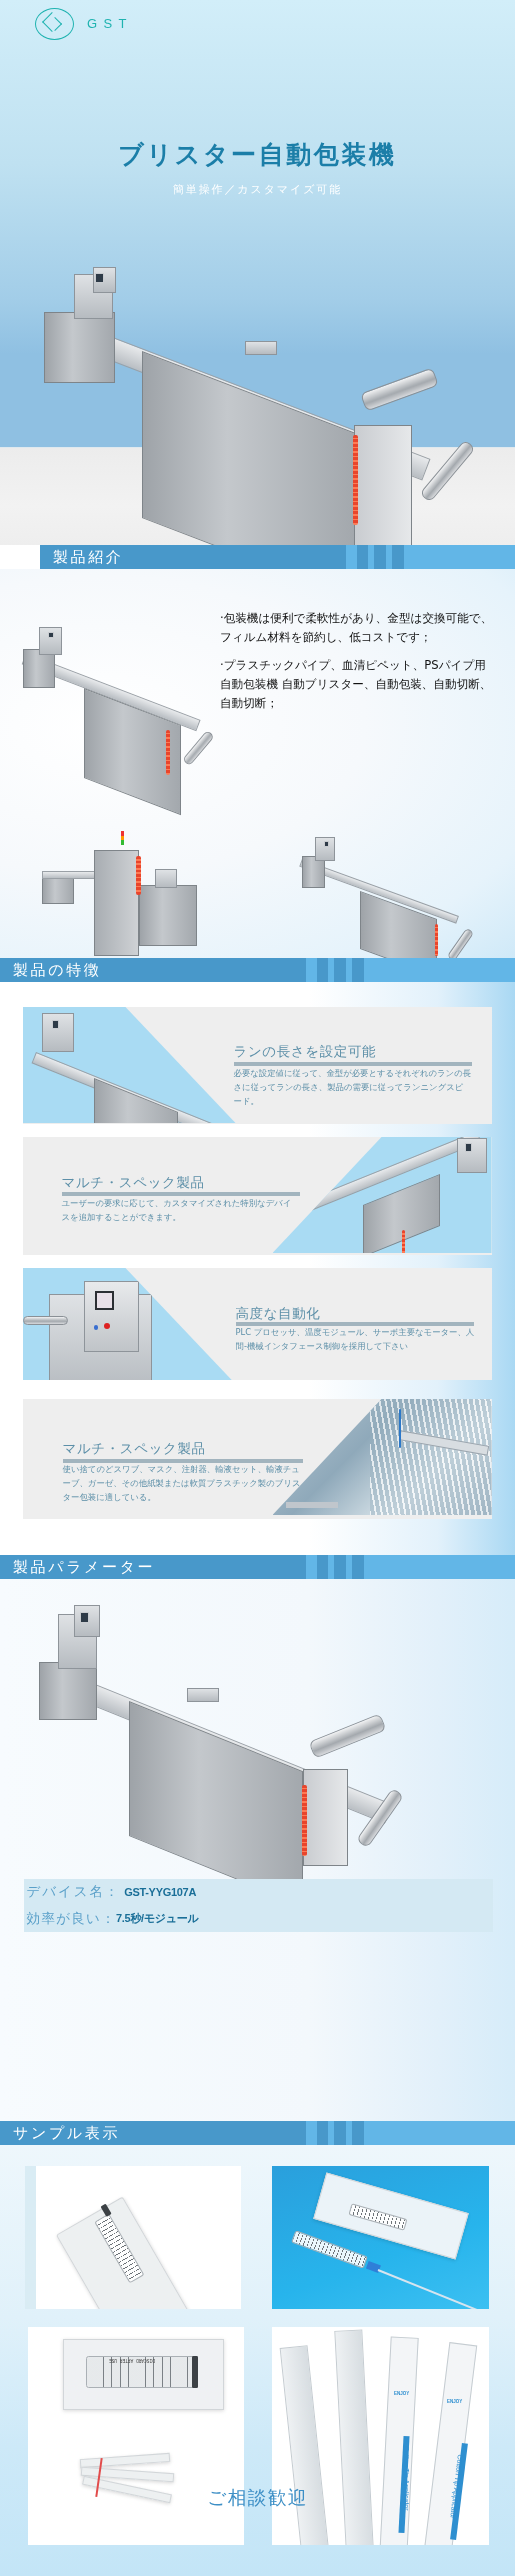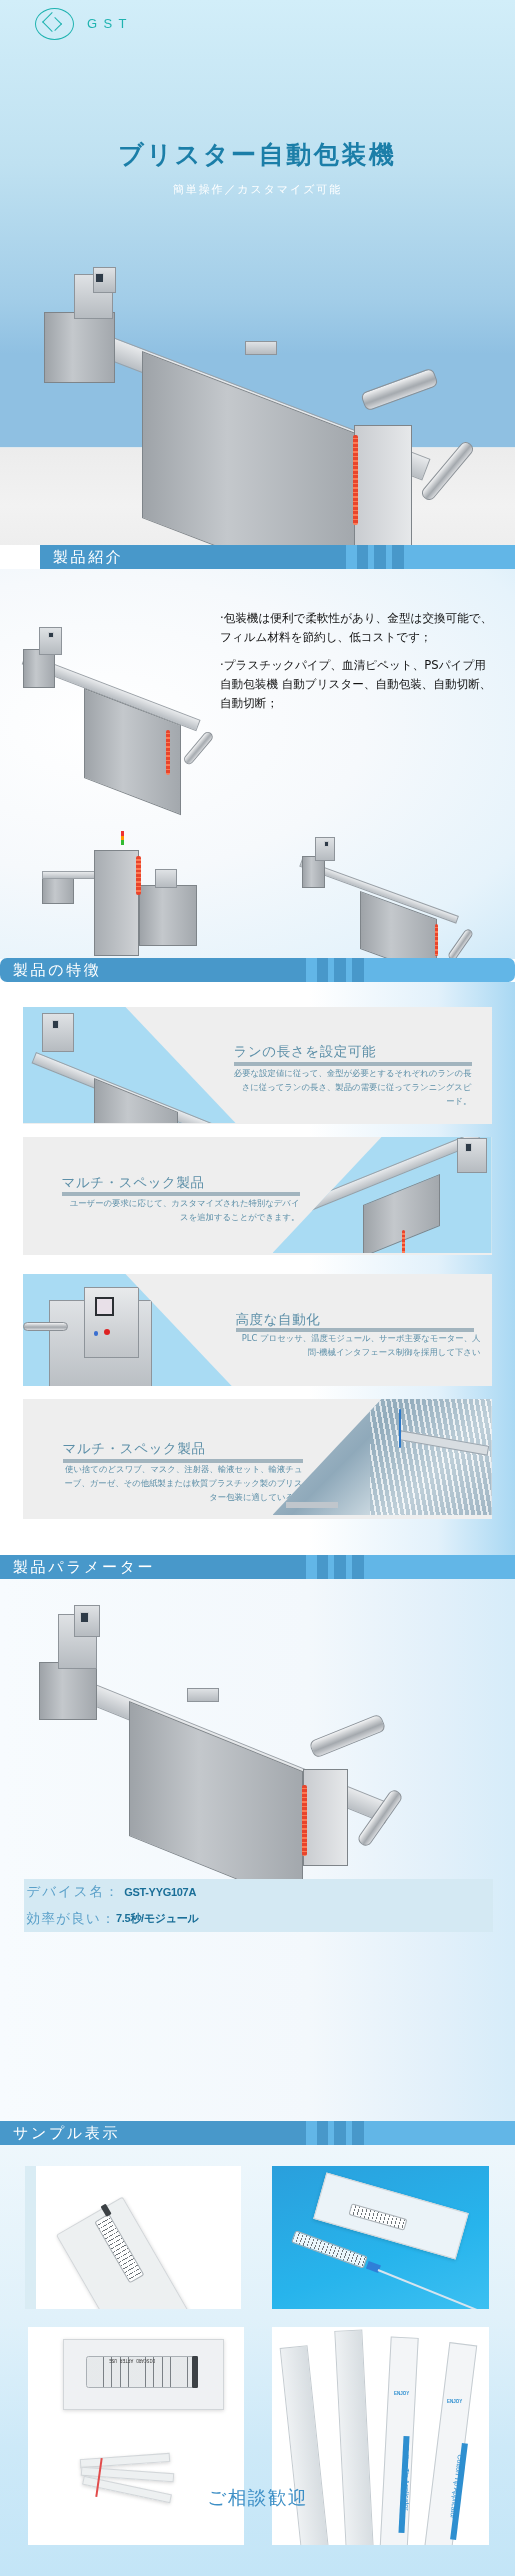--- a/index.html
+++ b/index.html
@@ -99,21 +99,21 @@
   }
   .intro-text p { margin-bottom: 9px; }
 
   
   .features-bg {
     position: absolute; left: 0; top: 982px; width: 515px; height: 573px;
     background: linear-gradient(90deg, #ffffff 0%, #ffffff 60%, #e2f1fb 85%, #a9d8f3 100%);
   }
   .fcard {
     position: absolute; left: 22.5px; width: 469px; height: 116px;
-    background: #eeeeee; overflow: hidden; text-align: right;
+    background: #eeeeee; overflow: hidden;
   }
   .fcard .diag { position: absolute; top: 0; height: 116px; background: #a9dbf3; }
   .fcard .diag.left { left: 0; width: 219px; clip-path: polygon(0 0, 103px 0, 213px 100%, 0 100%); }
   .fcard .diag.right { right: 0; width: 219px; clip-path: polygon(109px 0, 100% 0, 100% 100%, 0 100%); }
   .fcard .ft-title { position: absolute; font-size: 13.5px; color: #5c8fa8; letter-spacing: 0.6px; }
   .fcard .ft-line { position: absolute; height: 3.9px; background: #a2b4be; }
   .fcard .ft-body { position: absolute; font-size: 8.4px; line-height: 14px; color: #5c8fa8; }
 
   
   .params-bg {
@@ -230,21 +230,21 @@
     <div class="m-roll" style="left:147px;top:113px;width:35px;height:9px;transform:rotate(-55deg);"></div>
     <div class="m-red" style="left:139px;top:97px;width:3.2px;height:32px;"></div>
   </div>
 </div>
 
 <div class="intro-text">
   <p>·包装機は便利で柔軟性があり、金型は交換可能で、フィルム材料を節約し、低コストです；</p>
   <p>·プラスチックパイプ、血清ピペット、PSパイプ用自動包装機 自動ブリスター、自動包装、自動切断、自動切断；</p>
 </div>
 
-<div class="sec-bar" style="top:958px;border-radius:7px;">
+<div class="sec-bar" style="top:958px;">
   <div class="stripe s1"></div>
     <div class="stripe s2"></div>
     <div class="stripe s3"></div>
   <span class="lbl">製品の特徴</span>
 </div>
 
 <div class="features-bg">
 
   <div class="fcard" style="top:25px;height:117px;">
     <div class="diag left">
@@ -264,21 +264,21 @@
     <div class="ft-body" style="left:39px;top:59px;width:238px;">ユーザーの要求に応じて、カスタマイズされた特別なデバイスを追加することができます。</div>
     <div class="diag right">
       <div class="m-bed" style="left:13px;top:71px;width:206px;height:11.6px;transform:rotate(-22deg);"></div>
       <div class="m-head" style="left:184px;top:1.3px;width:30px;height:35px;"></div>
       <div class="m-screen" style="left:192px;top:6.4px;width:7px;height:8.4px;"></div>
       <div class="m-cab" style="left:90px;top:68px;width:77px;height:52px;transform:skewY(-22deg);transform-origin:left top;"></div>
       <div class="m-red" style="left:129px;top:93px;width:3.9px;height:24.5px;"></div>
     </div>
   </div>
 
-  <div class="fcard" style="top:286px;height:112px;margin-top:6px;">
+  <div class="fcard" style="top:286px;height:112px;">
     <div class="diag left">
       <div class="m-head" style="left:26px;top:26px;width:103px;height:97px;"></div>
       <div class="m-head" style="left:61px;top:13px;width:55px;height:71px;background:linear-gradient(180deg,#e8eaec,#c0c4c8);"></div>
       <div class="m-screen" style="left:72px;top:23px;width:19.3px;height:19.3px;background:#e8e0e8;border:2.6px solid #2b2f33;"></div>
       <div style="position:absolute;left:81px;top:55px;width:6.4px;height:6.4px;border-radius:50%;background:#d22;"></div>
       <div style="position:absolute;left:71px;top:57px;width:4.5px;height:4.5px;border-radius:50%;background:#3a6fd0;"></div>
       <div class="m-roll" style="left:0px;top:48px;width:45px;height:9px;"></div>
     </div>
     <div class="ft-title" style="left:213px;top:37px;">高度な自動化</div>
     <div class="ft-line" style="left:213px;top:54px;width:238px;"></div>

